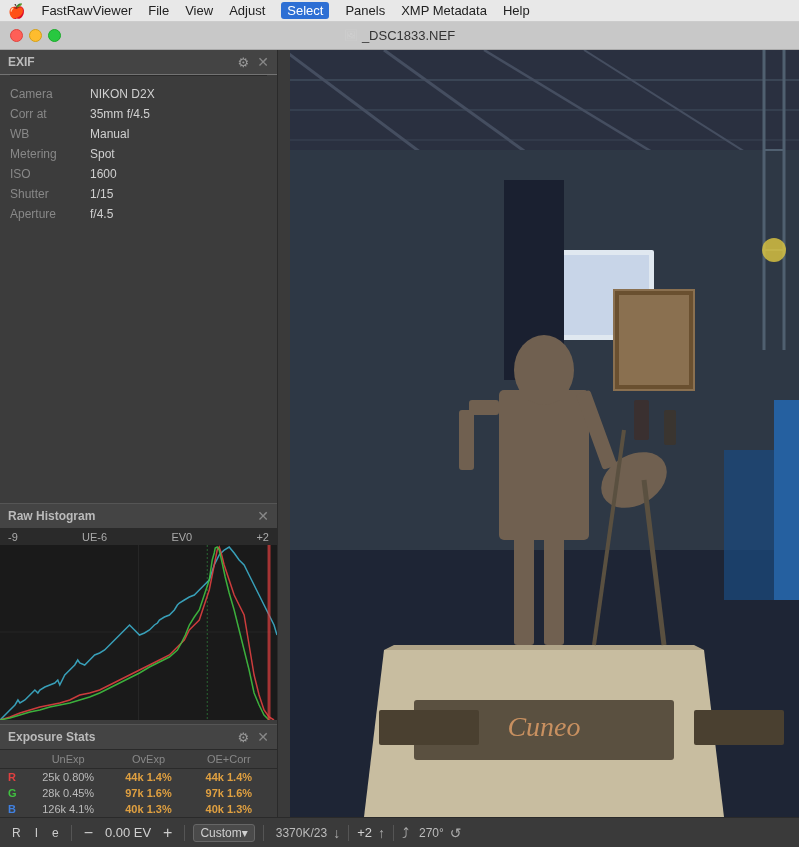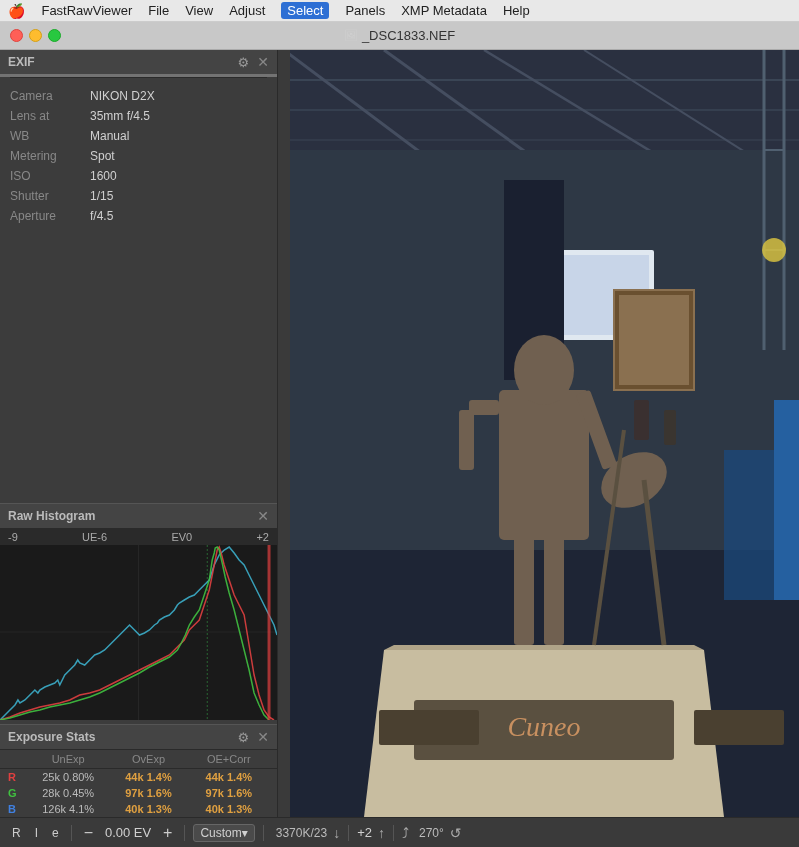--- a/index.html
+++ b/index.html
@@ -96,21 +96,21 @@
     
     #exif-panel {
       flex: 0 0 auto;
     }
     .panel-header {
       display: flex;
       align-items: center;
       justify-content: space-between;
       padding: 4px 8px;
       background: #444;
-      border-bottom: 3px solid #737373;
+      border-bottom: 1px solid #737373;
     }
     .panel-title {
       font-size: 12px;
       color: #bbb;
       font-weight: 600;
     }
     .panel-actions {
       display: flex;
       gap: 8px;
       align-items: center;
@@ -357,21 +357,21 @@
           <span class="panel-icon close-btn">✕</span>
         </div>
       </div>
       <div class="exif-divider"></div>
       <div class="exif-table">
         <div class="exif-row">
           <span class="exif-label">Camera</span>
           <span class="exif-value">NIKON D2X</span>
         </div>
         <div class="exif-row">
-          <span class="exif-label">Lens at</span>
+          <span class="exif-label">Corr at</span>
           <span class="exif-value">35mm f/4.5</span>
         </div>
         <div class="exif-row">
           <span class="exif-label">WB</span>
           <span class="exif-value">Manual</span>
         </div>
         <div class="exif-row">
           <span class="exif-label">Metering</span>
           <span class="exif-value">Spot</span>
         </div>

